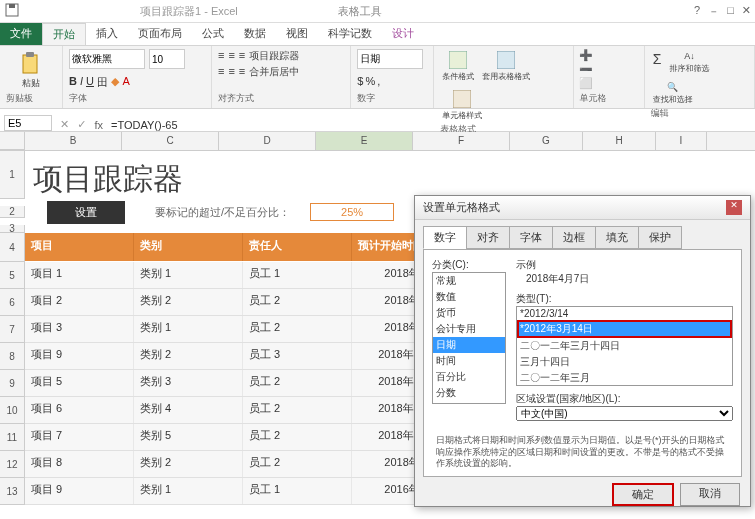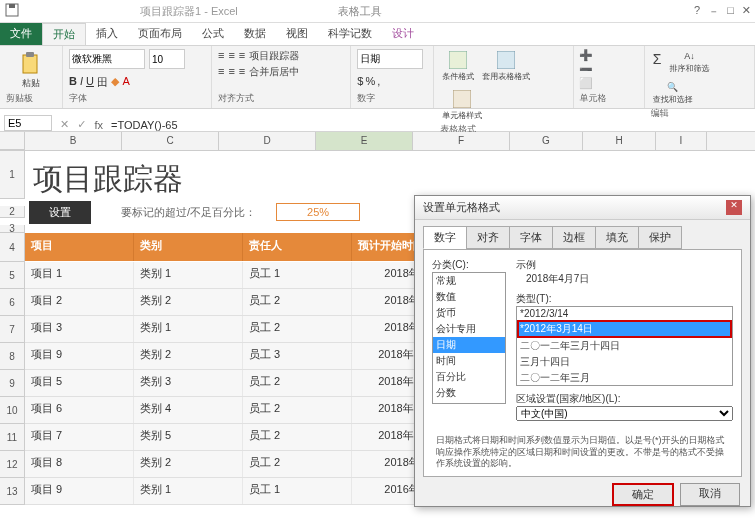--- a/index.html
+++ b/index.html
@@ -28,21 +28,21 @@
 .colhdrs{display:flex;background:#f3f3f3;border-bottom:1px solid #ccc;height:18px}
 .rownum{width:24px;min-width:24px;text-align:center;background:#f3f3f3;border-right:1px solid #ccc;border-bottom:1px solid #ccc;font-size:10px;color:#555;display:flex;align-items:center;justify-content:center}
 .ch{border-right:1px solid #ccc;text-align:center;font-size:10px;color:#555;line-height:18px}
 .ch.B{width:96px}.ch.C{width:96px}.ch.D{width:96px}.ch.E{width:96px}.ch.F{width:96px}.ch.G{width:72px}.ch.H{width:72px}.ch.I{width:50px}
 .ch.sel{background:#d5e4cb}
 .datarow{display:flex;height:26px}
 .cell{border-right:1px solid #ddd;border-bottom:1px solid #ddd;padding:3px 6px;font-size:11px;overflow:hidden}
 .title-row{height:48px}
 .title-cell{font-size:30px;color:#404040;padding:8px;border:none}
 .cfg-row{height:26px;display:flex;align-items:center}
-.cfg-btn{background:#333;color:#fff;padding:4px 20px;margin-left:4px}
+.cfg-btn{background:#333;color:#fff;padding:4px 28px;margin-left:22px}
 .cfg-label{margin-left:30px;color:#666}
 .pct{border:1px solid #e5893a;color:#e5893a;padding:2px 30px;margin-left:20px}
 .thdr{background:#e5893a;color:#fff;font-weight:bold;display:flex;height:28px}
 .thdr div{padding:5px 6px;border-right:1px solid #d47a2e}
 .drow{display:flex;height:26px;border-bottom:1px solid #e0e0e0}
 .drow:nth-child(even){background:#f7f7f7}
 .drow div{padding:4px 6px;border-right:1px solid #e8e8e8}
 .dB{width:96px}.dC{width:96px}.dD{width:96px}.dE{width:96px;text-align:right}
 .dialog{position:absolute;right:4px;top:195px;width:335px;height:310px;background:#f0f0f0;border:1px solid #888;box-shadow:2px 2px 8px rgba(0,0,0,0.3)}
 .dlg-title{background:linear-gradient(#fff,#e8e8e8);padding:4px 8px;font-size:11px;border-bottom:1px solid #ccc;display:flex}

